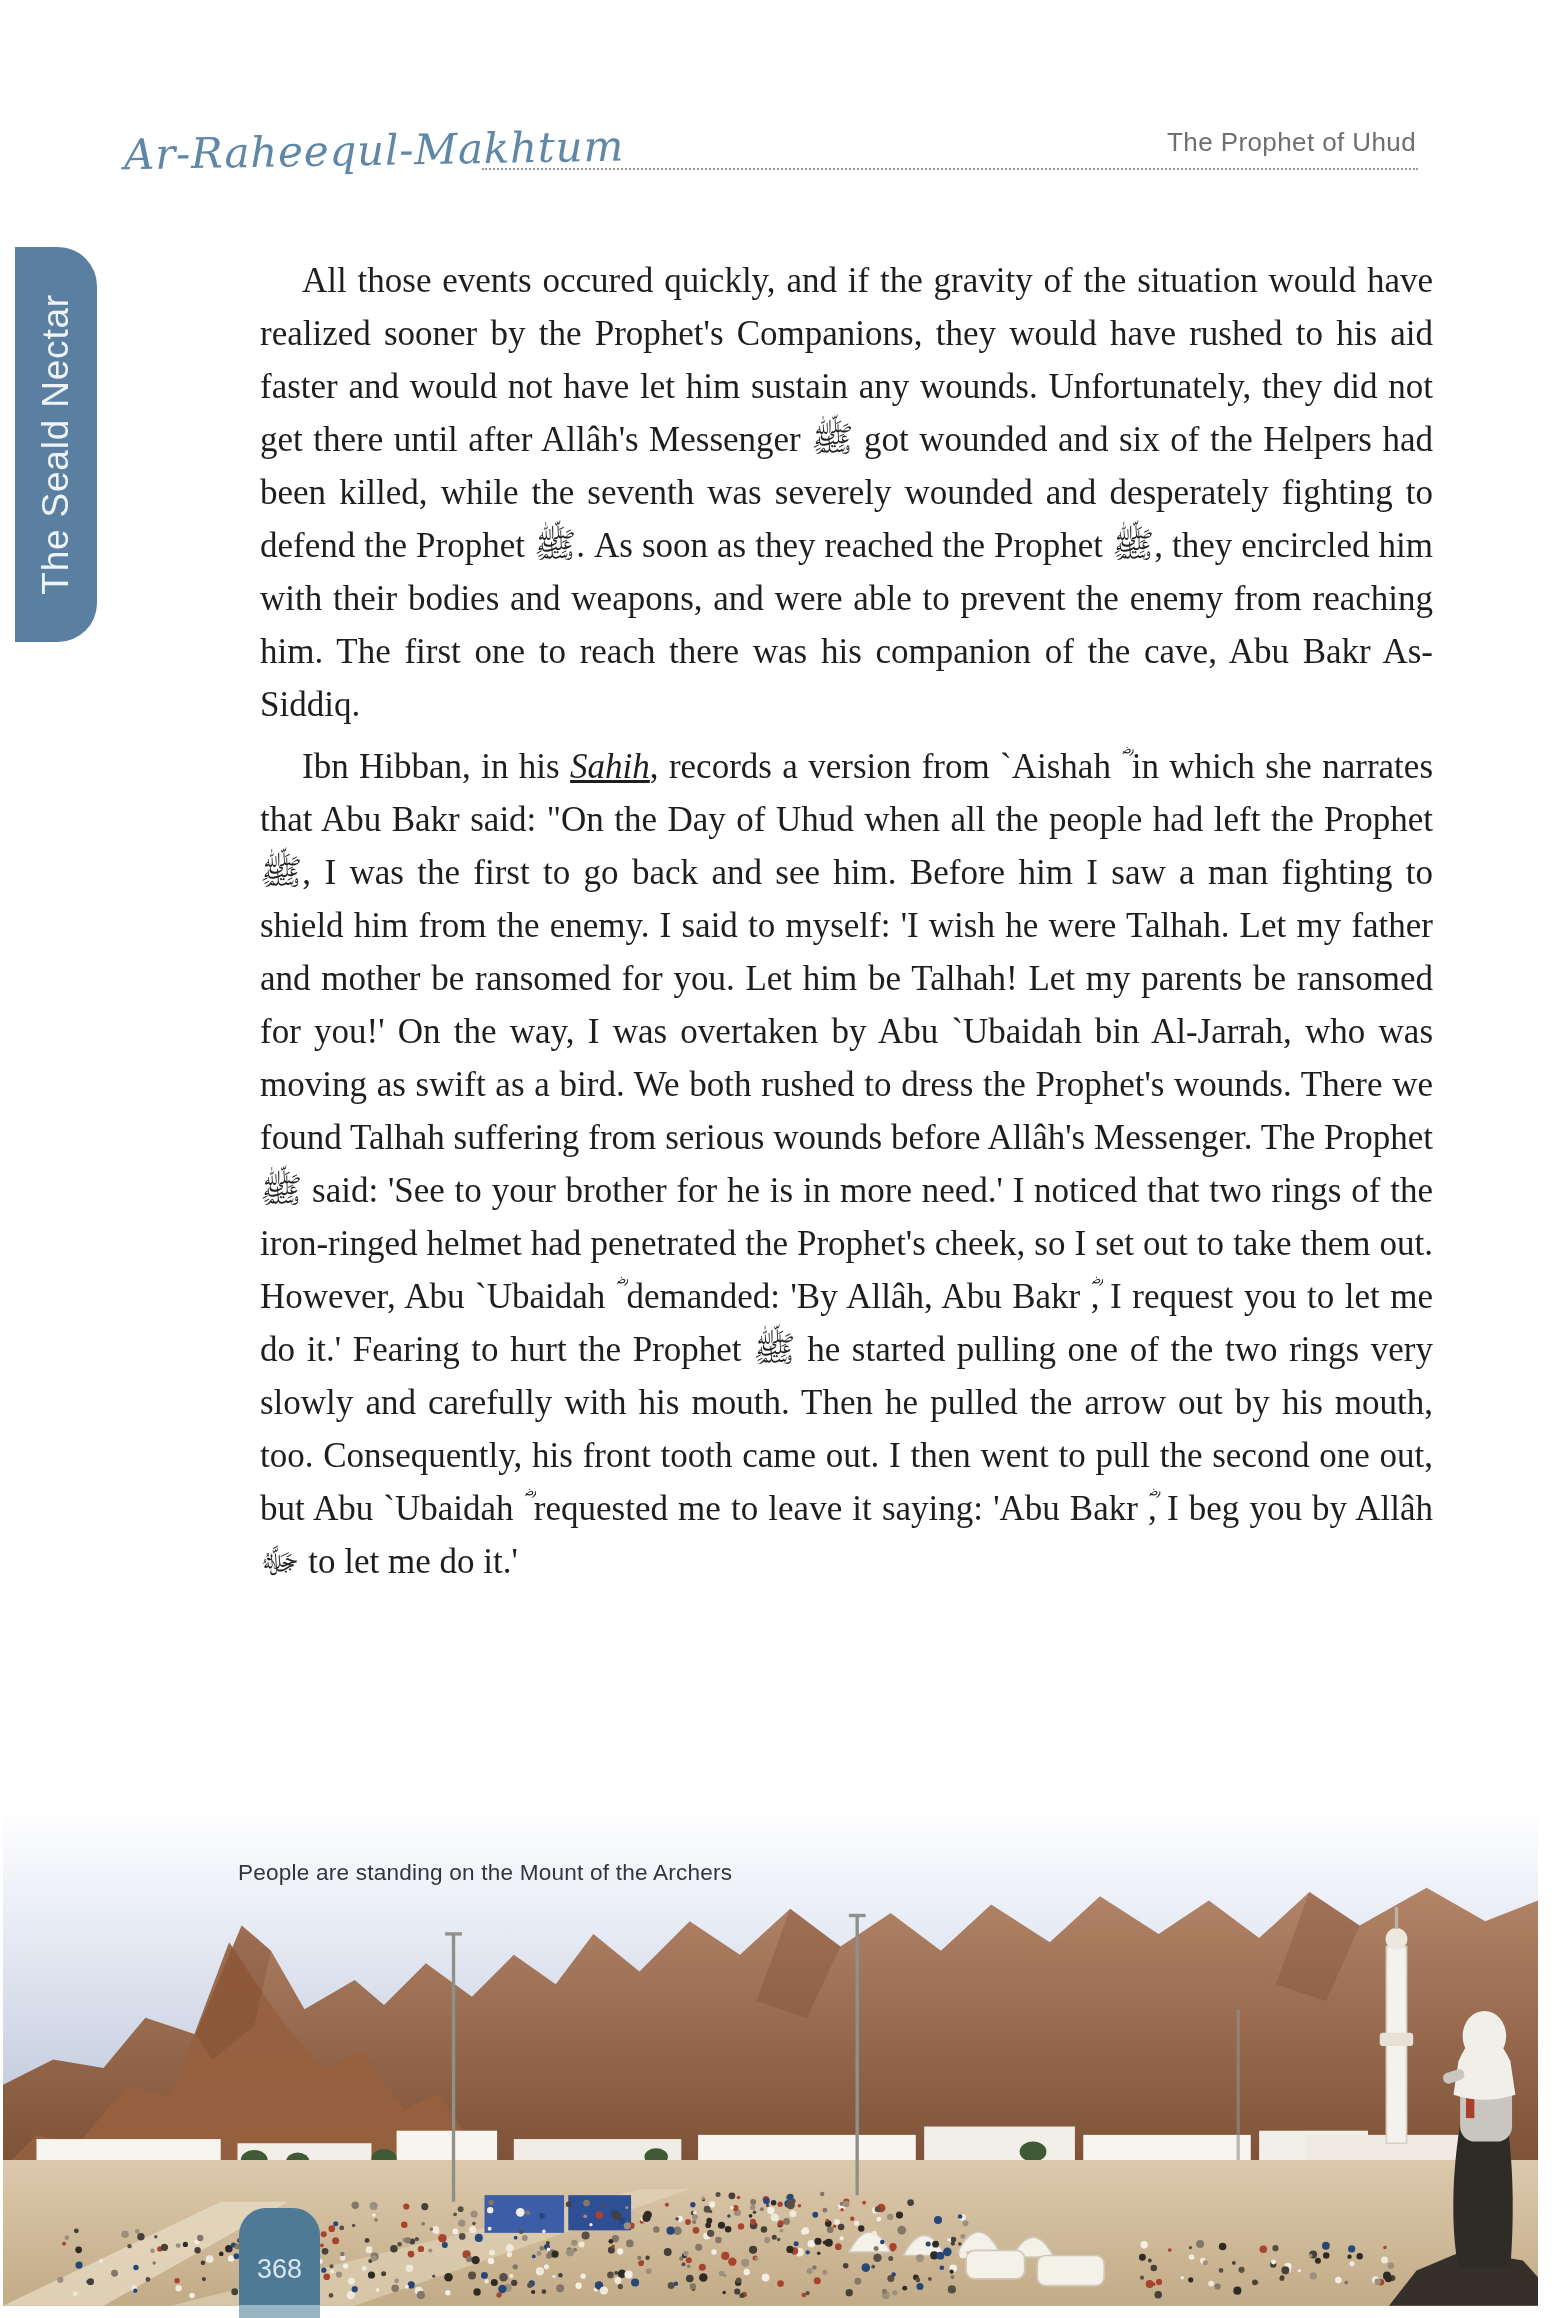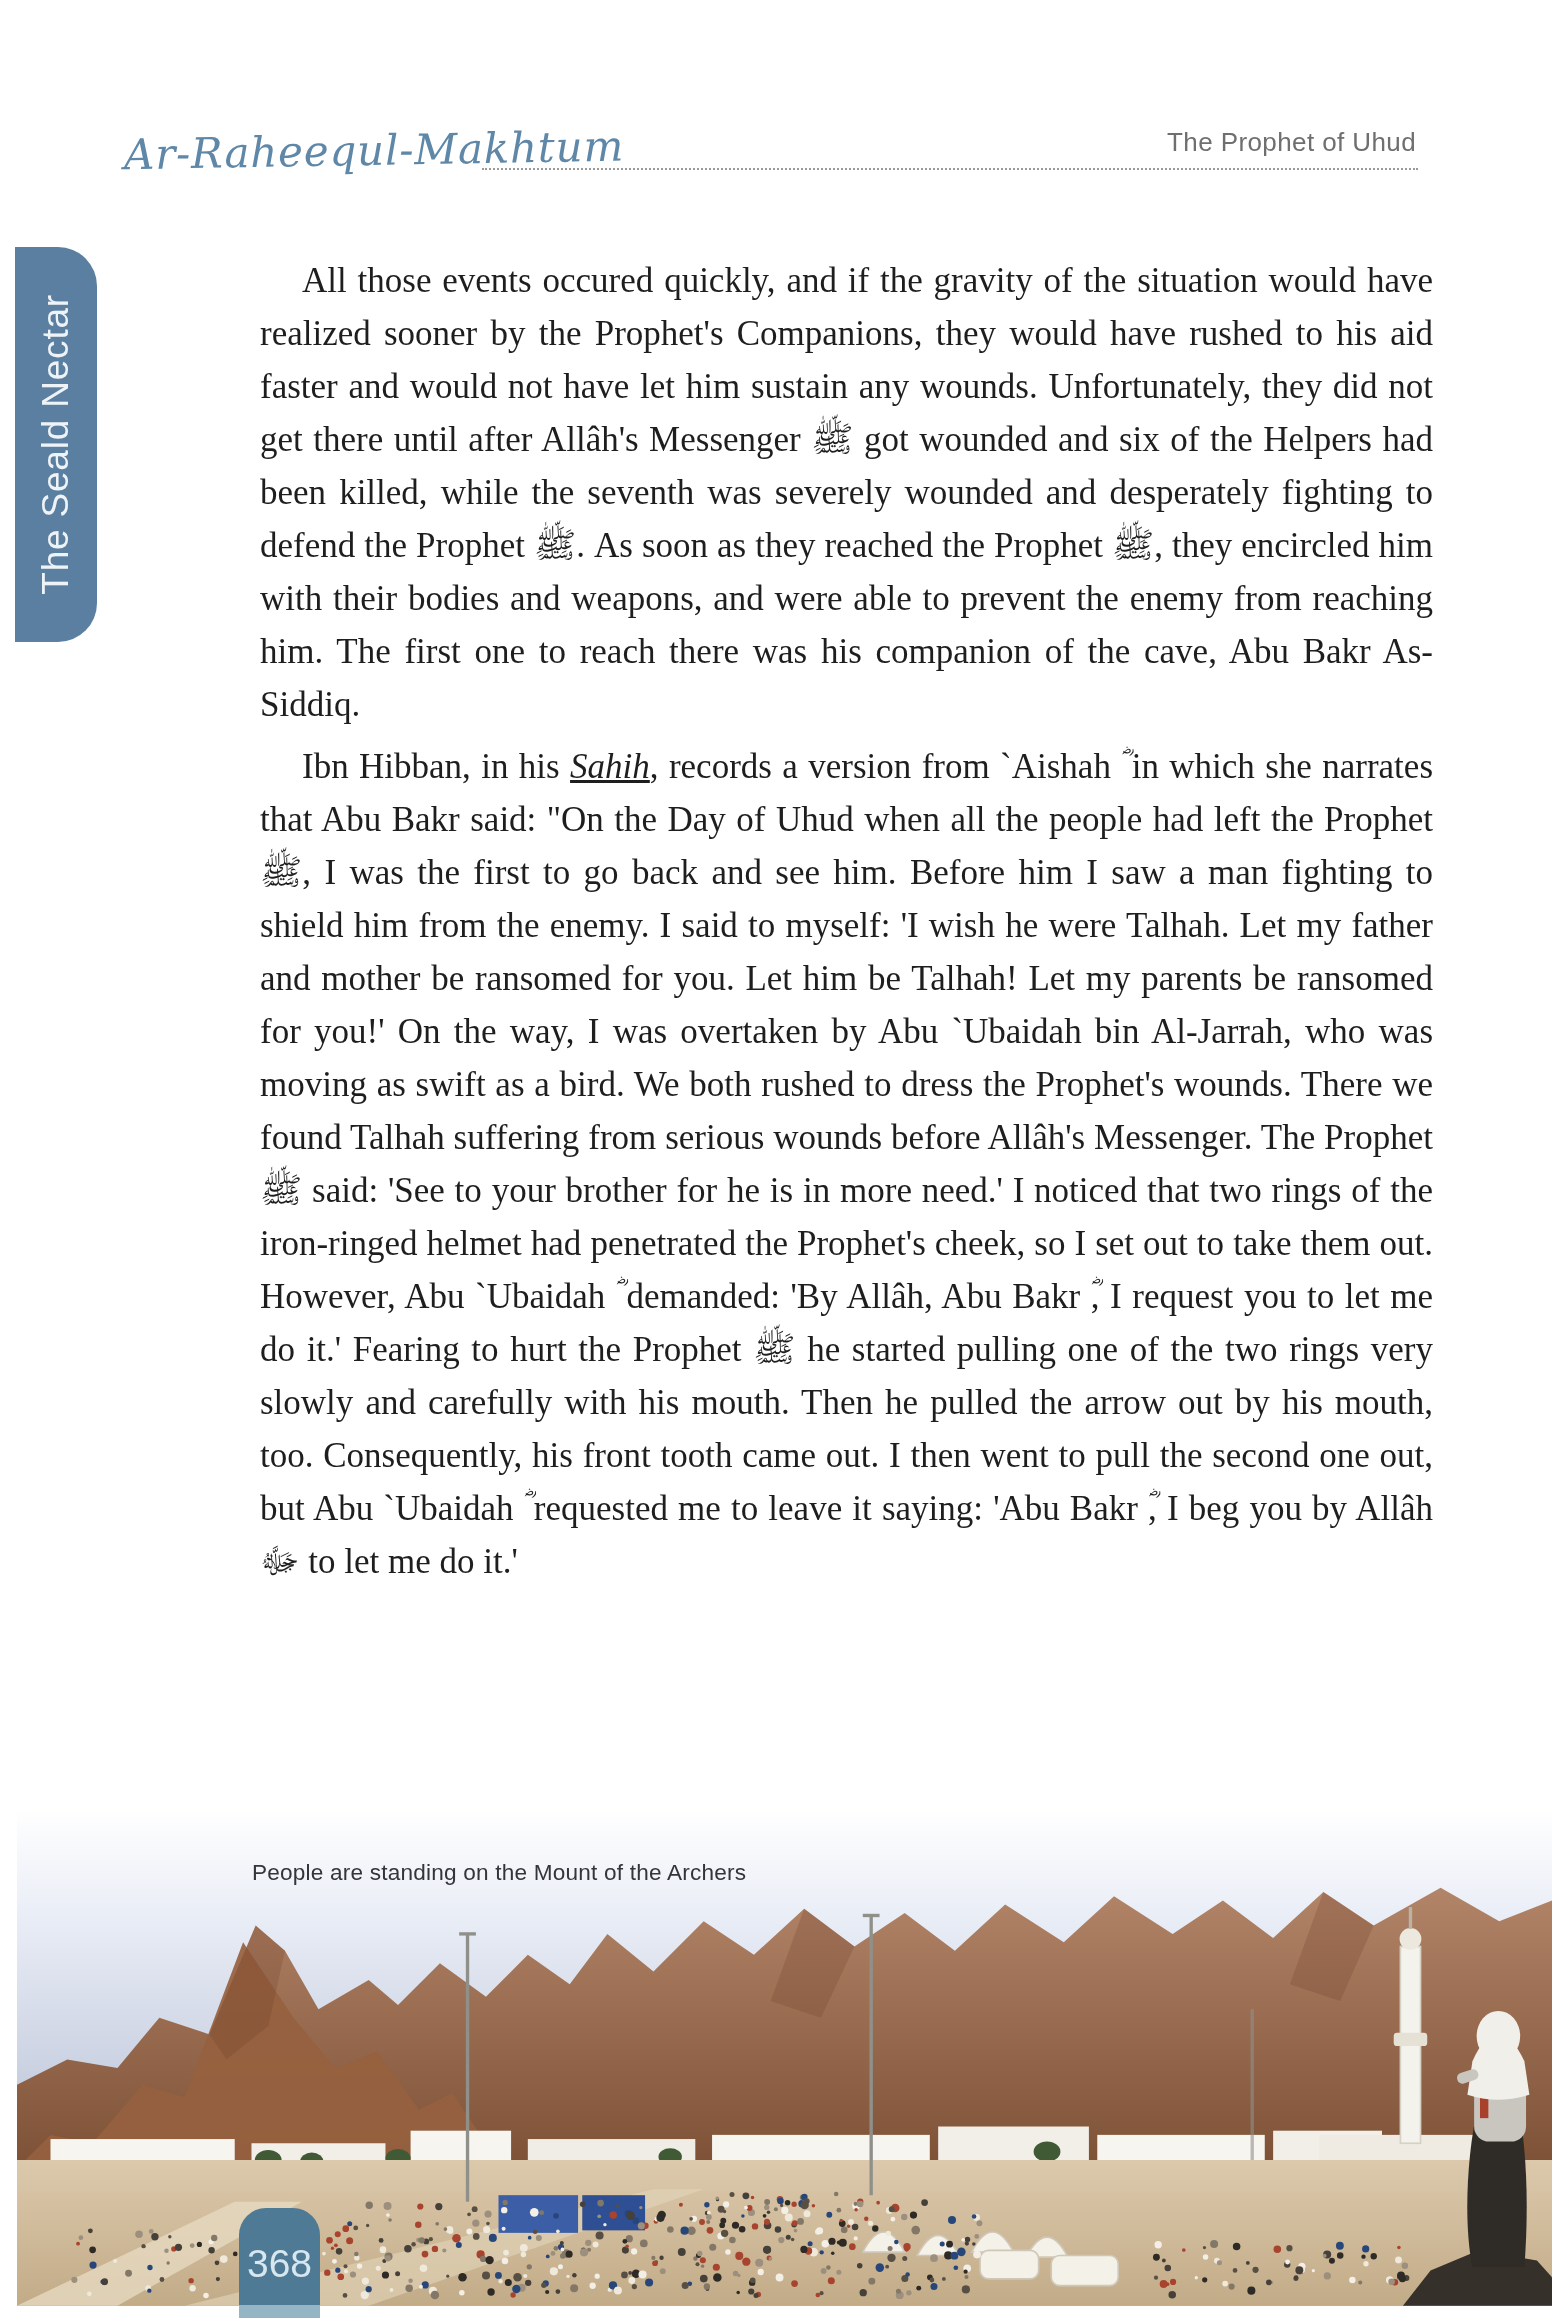--- a/index.html
+++ b/index.html
@@ -41,35 +41,35 @@
     font-family:"Liberation Sans",sans-serif;letter-spacing:0;
   }
   .hon{font-size:.85em;}
   .bodytext p{
     margin:9px;font-family:"Liberation Serif",serif;font-size:35px;
     line-height:53px;color:#1e1e1e;text-align:justify;text-indent:42px;
   }
   .bodytext .ital{font-style:italic;text-decoration:underline;}
   
   .figure{
-    position:absolute;left:17px;top:1808px;width:1471px;height:498px;
+    position:absolute;left:3px;top:1808px;width:1471px;height:498px;
     background:linear-gradient(180deg,#ffffff 0%,#e9edf6 22%,#c3cbdd 60%,#aeb9cf 100%);
   }
   .figure svg{position:absolute;left:0;top:0;width:1535px;height:498px;display:block;}
   .photo-caption{
     position:absolute;left:235px;top:52px;
     font-size:22.6px;color:#33353a;letter-spacing:0.2px;
   }
   
   .page-badge{
     position:absolute;left:239px;top:2208px;width:81px;height:97px;
     background:#4e7a95;border-radius:27px 27px 0 0;
     display:flex;align-items:flex-end;justify-content:center;
   }
-  .page-badge span{color:#d7e7ef;font-size:39px;line-height:1;padding-bottom:22px;}
+  .page-badge span{color:#d7e7ef;font-size:27px;line-height:1;padding-bottom:22px;}
   .page-badge-strip{
     position:absolute;left:239px;top:2305px;width:81px;height:13.4px;background:#95b5c4;
   }
 </style>
 </head>
 <body>
 
 <div class="script-title">Ar-Raheequl-Makhtum</div>
 <div class="header-dots"></div>
 <div class="chapter-title">The Prophet of Uhud</div>

